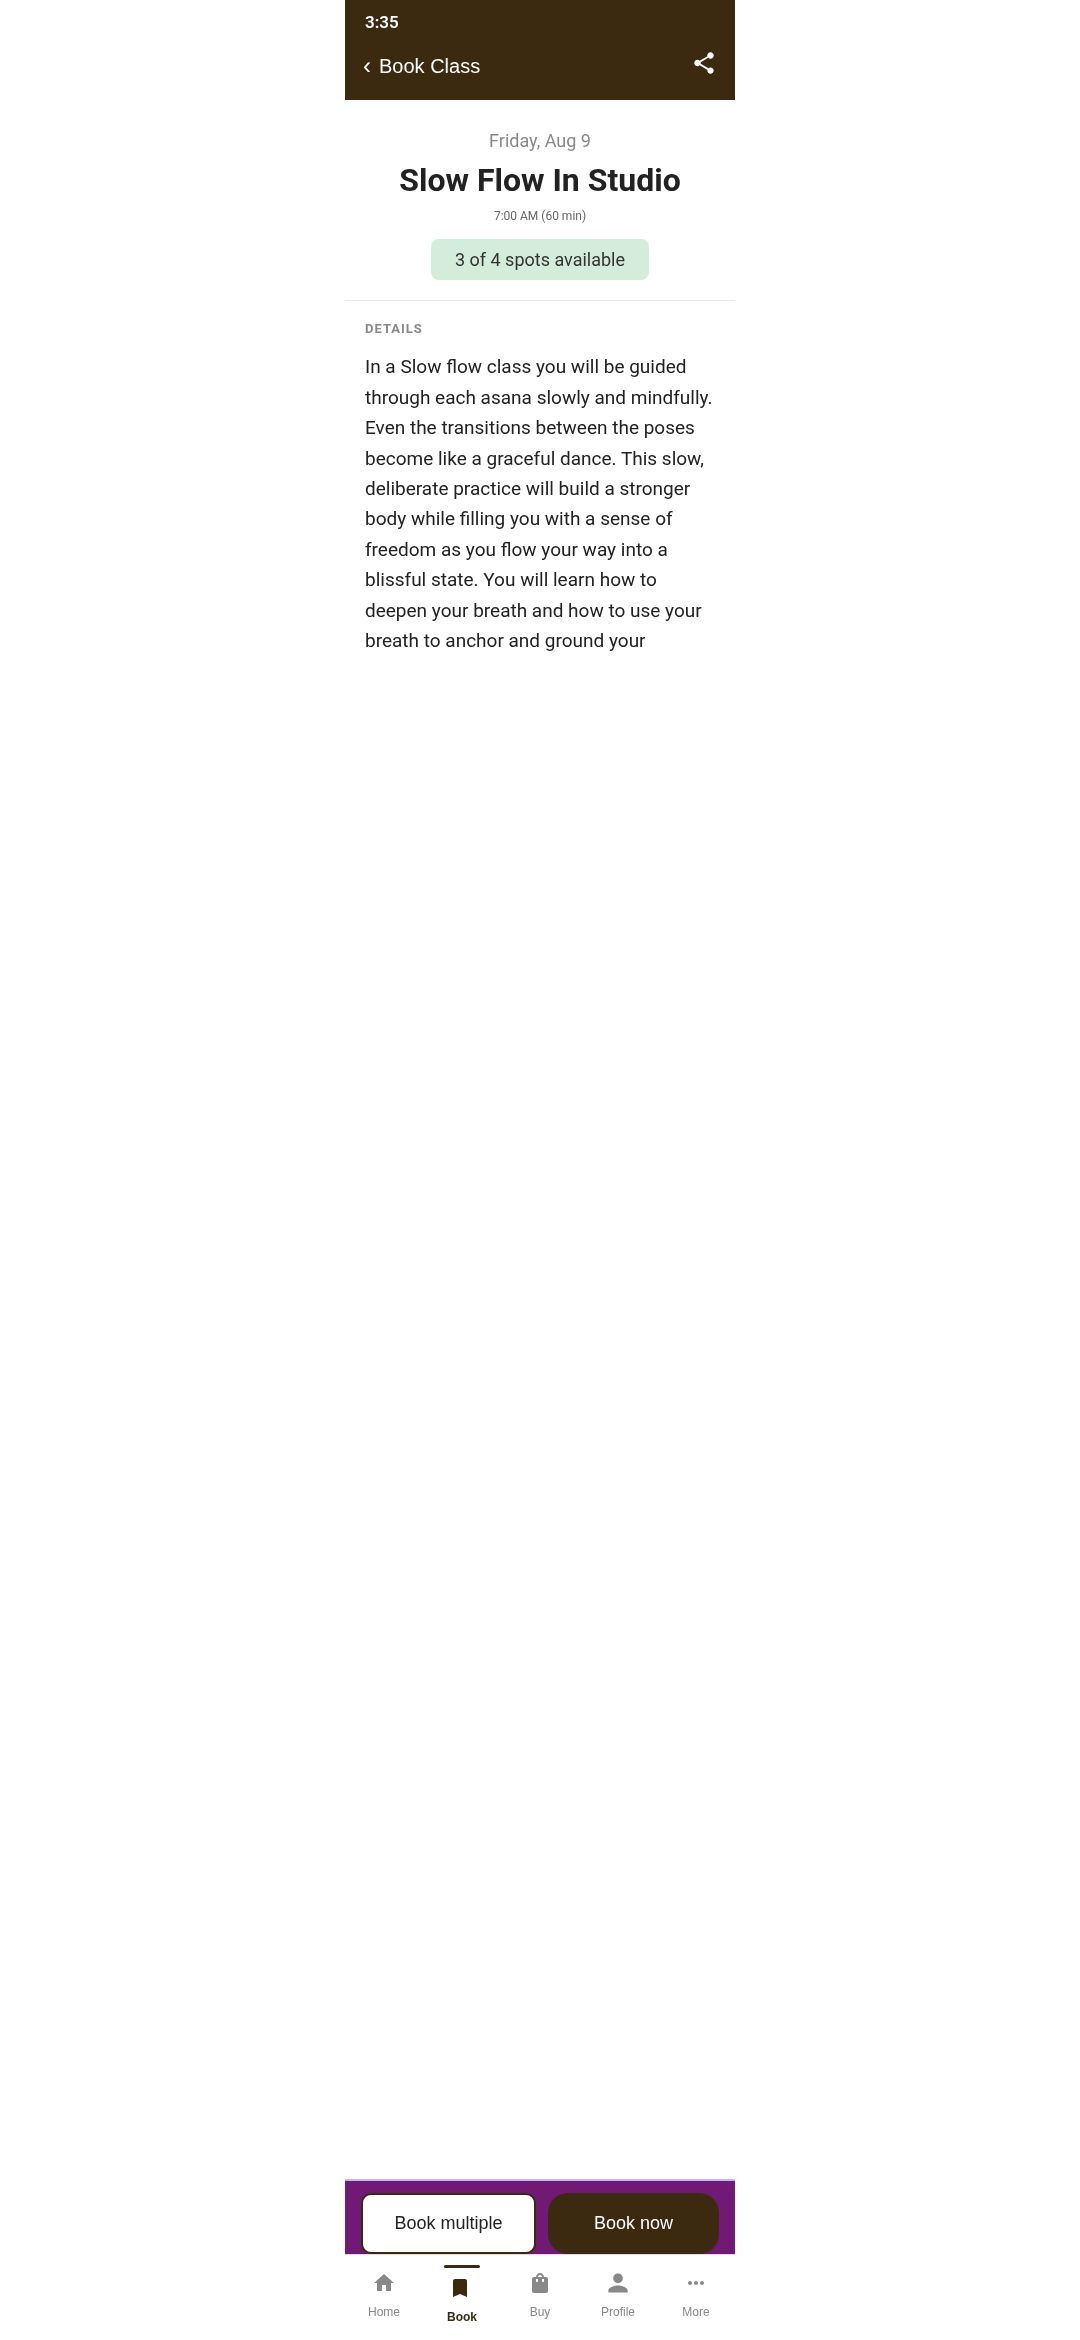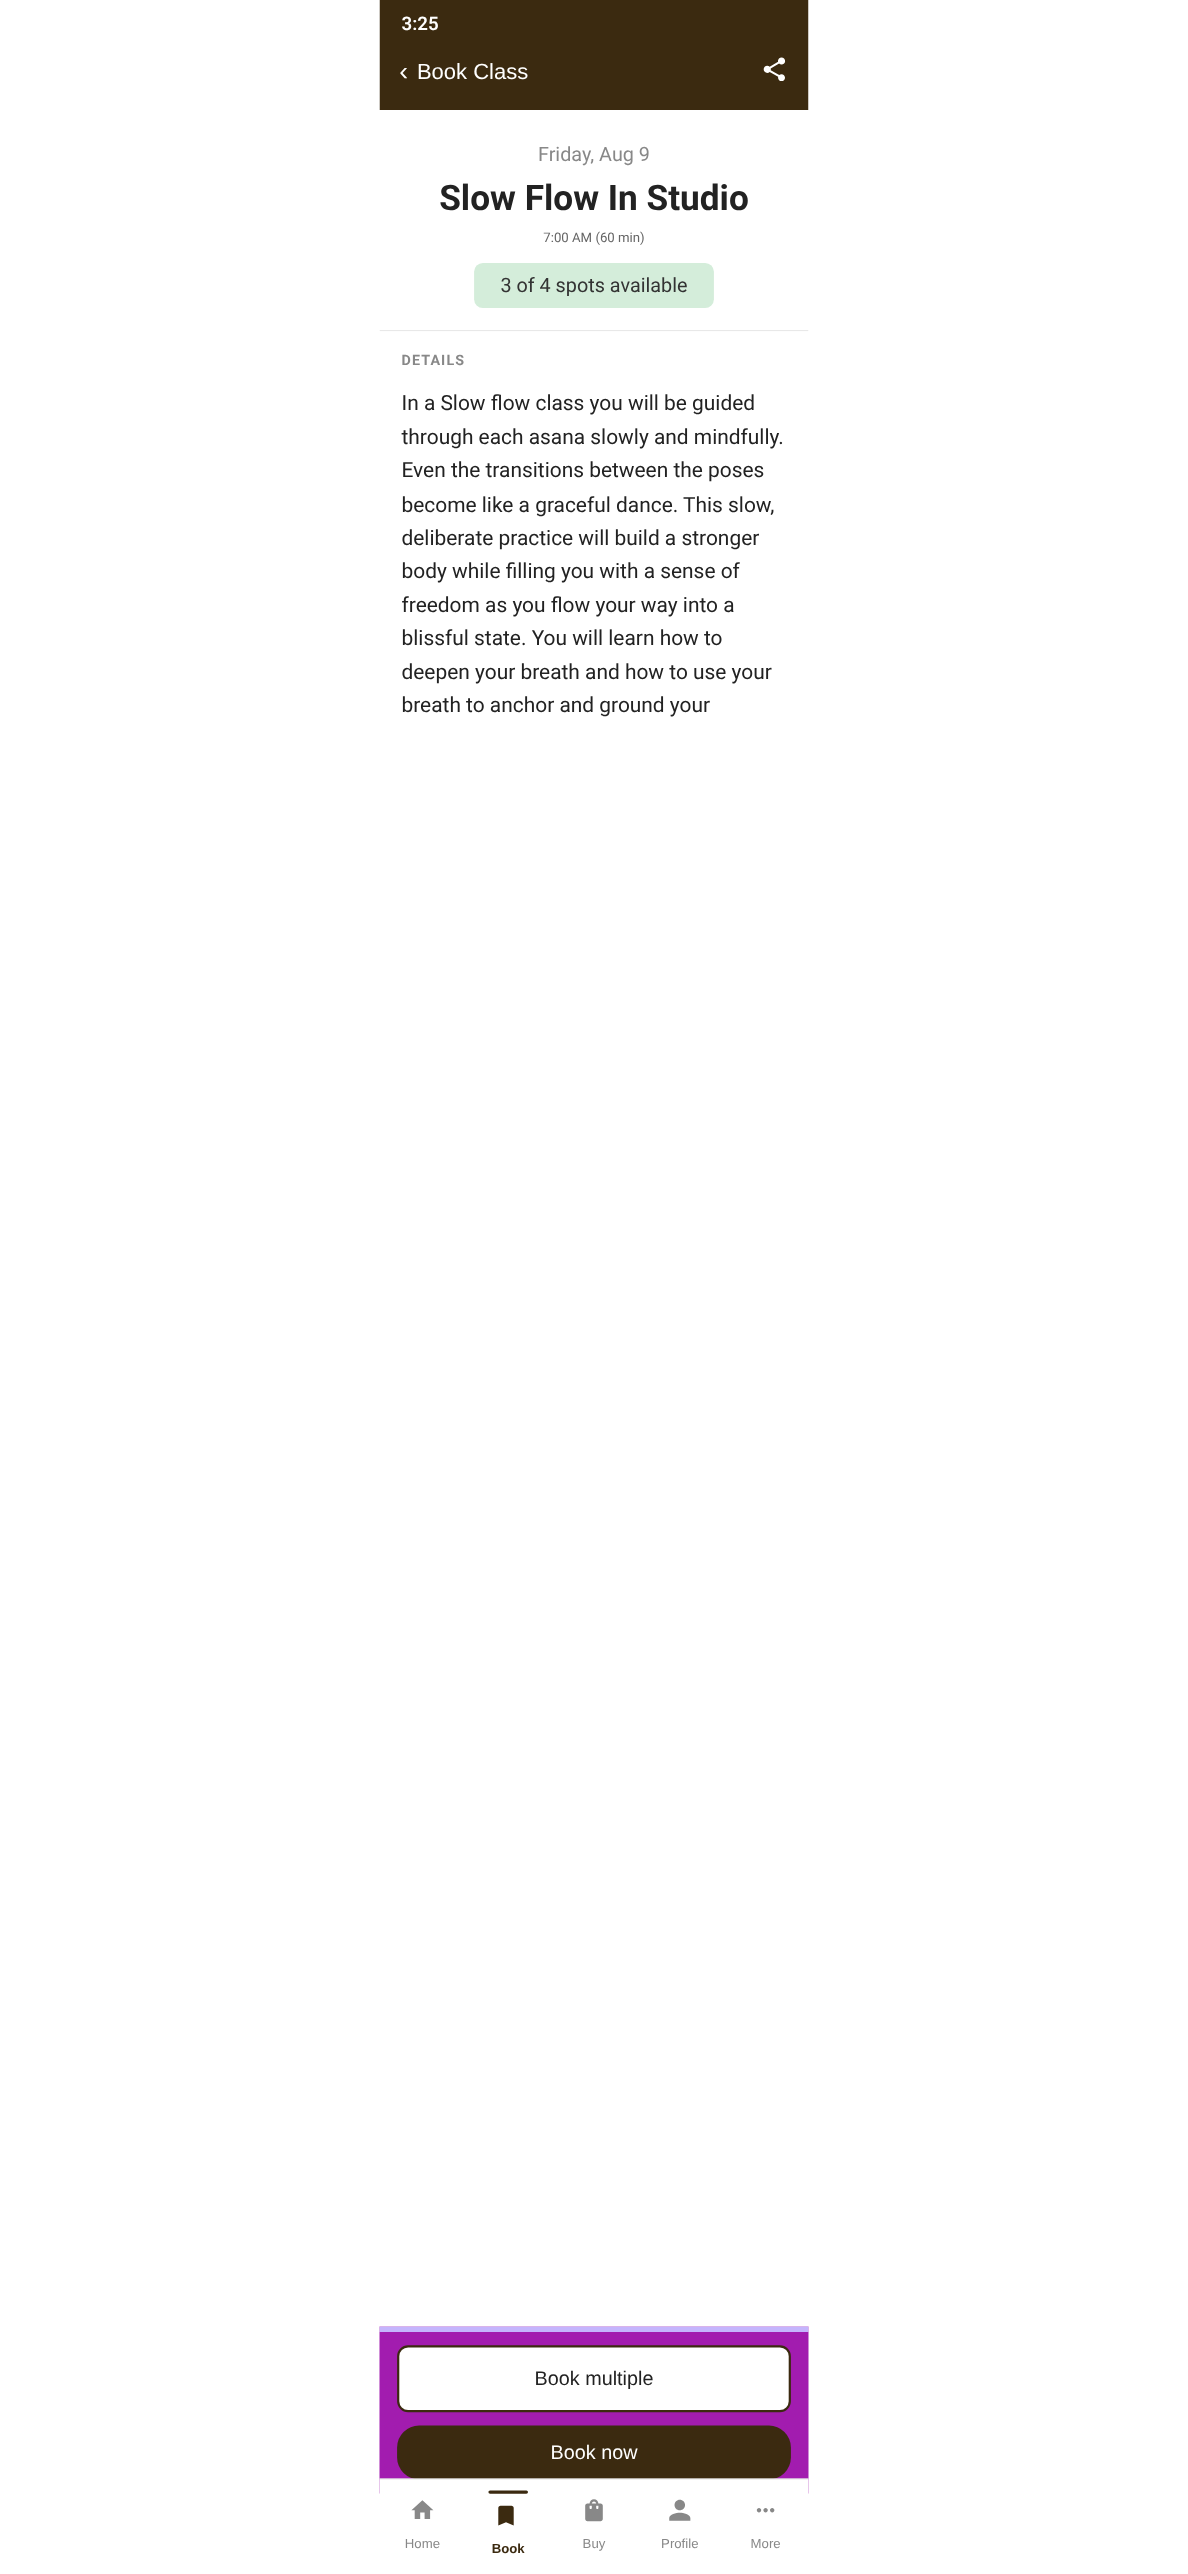--- a/index.html
+++ b/index.html
@@ -154,23 +154,22 @@
     
     .bottom-buttons {
       position: fixed;
       bottom: 74px;
       left: 50%;
       transform: translateX(-50%);
       width: 390px;
       display: flex;
       gap: 12px;
       padding: 12px 16px;
-      background: #a21caf;
-      border-top: 5px solid #c4b5fd;
-      flex-direction: column;
+      background: #701a75;
+      border-top: 2px solid #c4b5fd;
     }
 
     .btn-book-multiple {
       flex: 1;
       border: 2px solid #3b2a10;
       background: #fff;
       color: #222;
       font-size: 18px;
       font-weight: 500;
       padding: 18px 12px;
@@ -253,21 +252,21 @@
     .share-icon-svg {
       width: 26px;
       height: 26px;
       fill: #fff;
     }
   </style>
 </head>
 <body>
 
 <div class="status-bar">
-  <span>3:25</span>
+  <span>3:35</span>
 </div>
 
 <div class="header">
   <button class="header-back">
     <span class="back-arrow">‹</span>
     <span>Book Class</span>
   </button>
   <button class="header-share">
     <svg class="share-icon-svg" viewBox="0 0 24 24" xmlns="http://www.w3.org/2000/svg">
       <path d="M18 16.08c-.76 0-1.44.3-1.96.77L8.91 12.7c.05-.23.09-.46.09-.7s-.04-.47-.09-.7l7.05-4.11c.54.5 1.25.81 2.04.81 1.66 0 3-1.34 3-3S19.66 2 18 2s-3 1.34-3 3c0 .24.04.47.09.7L8.04 9.81C7.5 9.31 6.79 9 6 9c-1.66 0-3 1.34-3 3s1.34 3 3 3c.79 0 1.5-.31 2.04-.81l7.12 4.16c-.05.21-.08.43-.08.65 0 1.61 1.31 2.92 2.92 2.92s2.92-1.31 2.92-2.92-1.31-2.92-2.92-2.92z"></path>

